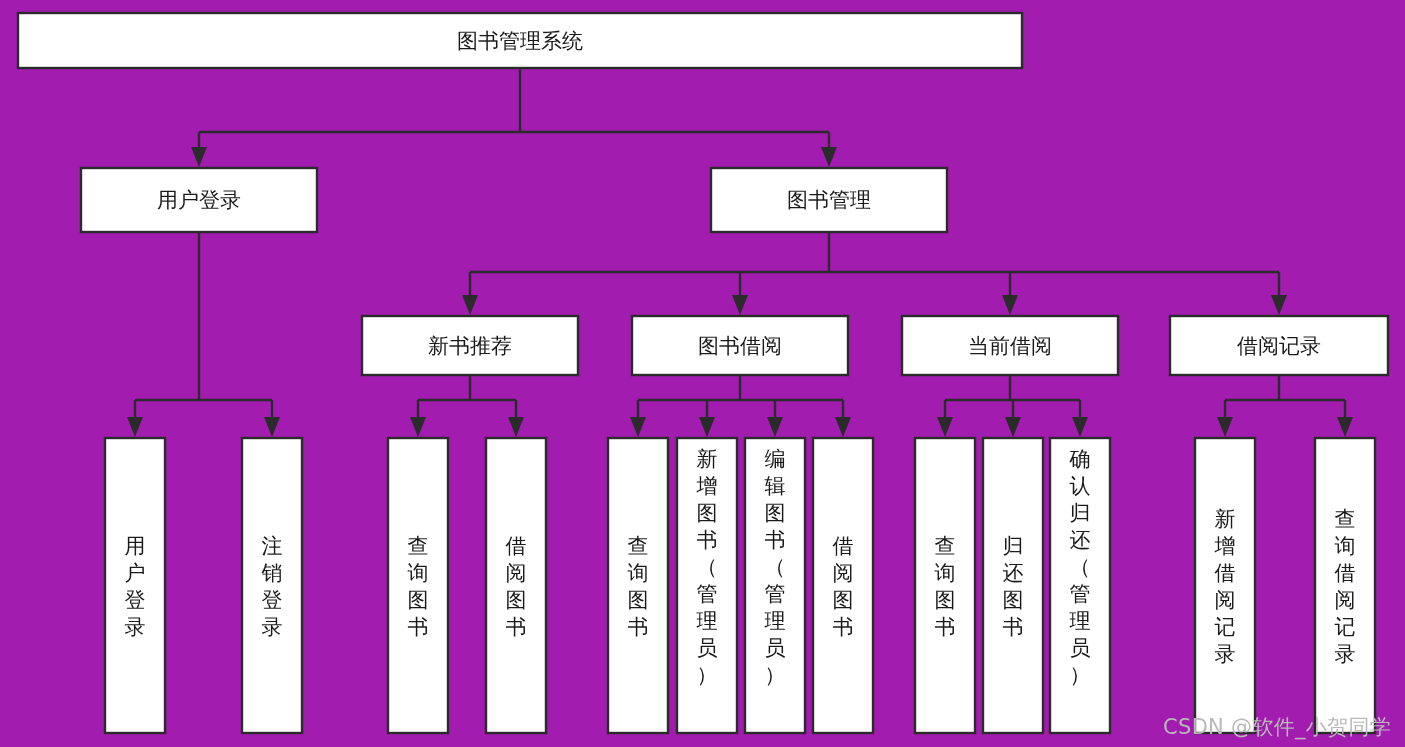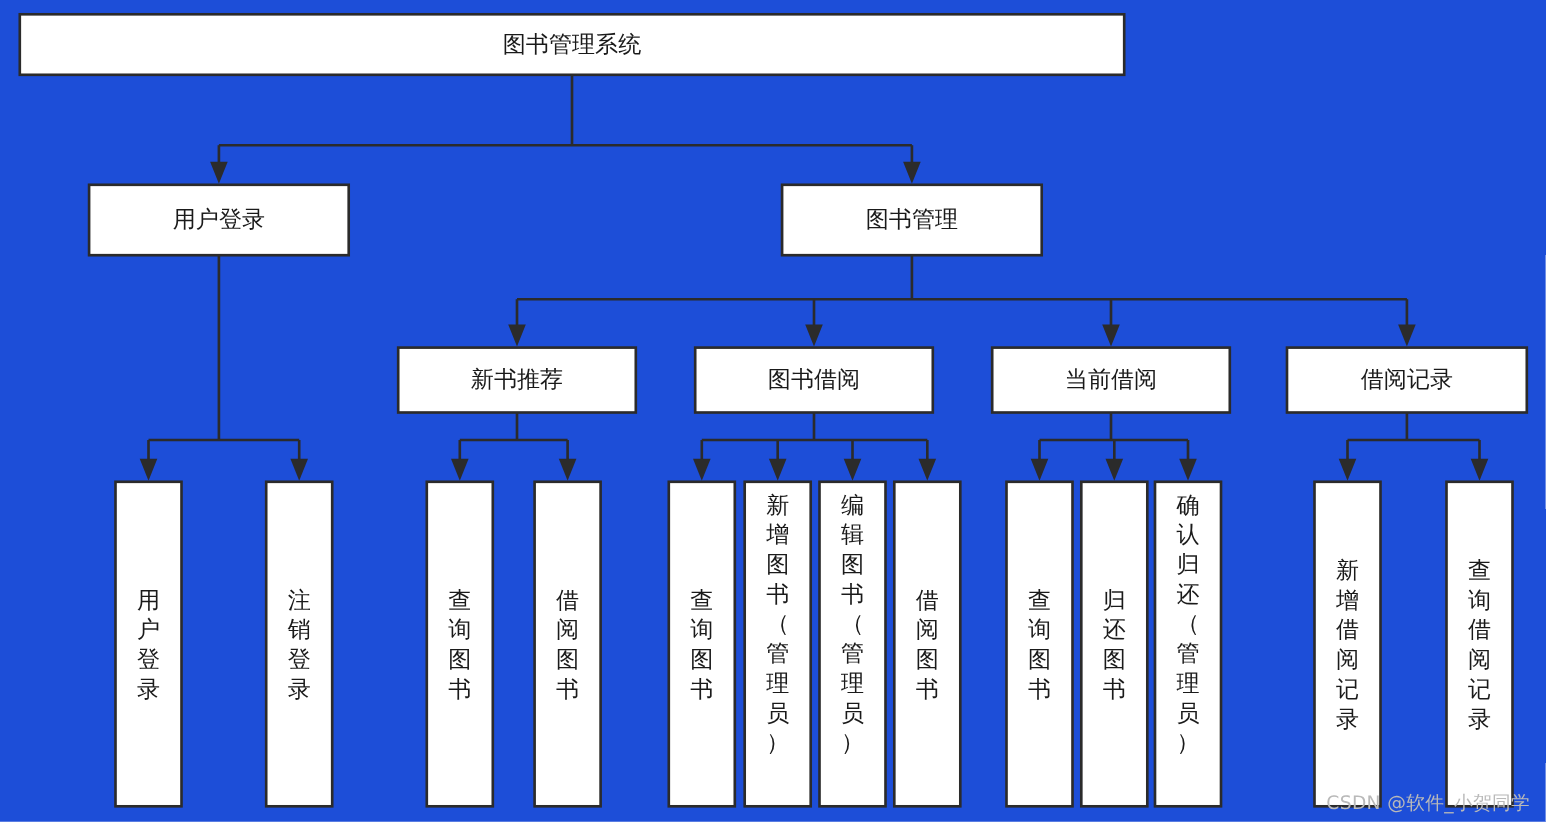--- a/index.html
+++ b/index.html
@@ -12,21 +12,21 @@
     font-family: "DejaVu Sans", "Liberation Sans", sans-serif;
     width: 1405px;
     height: 747px;
     overflow: hidden;
     position: relative;
   }
   #diagram-root {
     position: relative;
     width: 1405px;
     height: 747px;
-    background: #1d4ed8;
+    background: #a21caf;
   }
   svg#flow {
     position: absolute;
     left: 0;
     top: 0;
     width: 1405px;
     height: 747px;
     display: block;
   }
   .node-rect {
@@ -55,21 +55,21 @@
     font-family: "DejaVu Sans", "Liberation Sans", sans-serif;
     font-size: 21px;
     fill: #1a1a1a;
     text-anchor: middle;
   }
   .watermark {
     position: absolute;
     right: 14px;
     bottom: 6px;
     font-family: "DejaVu Sans", "Liberation Sans", sans-serif;
-    font-size: 17px;
+    font-size: 21px;
     color: #b9b9b9;
     letter-spacing: 0.3px;
     white-space: nowrap;
     user-select: none;
   }
 </style>
 </head>
 <body>
 
 <div id="diagram-root">

